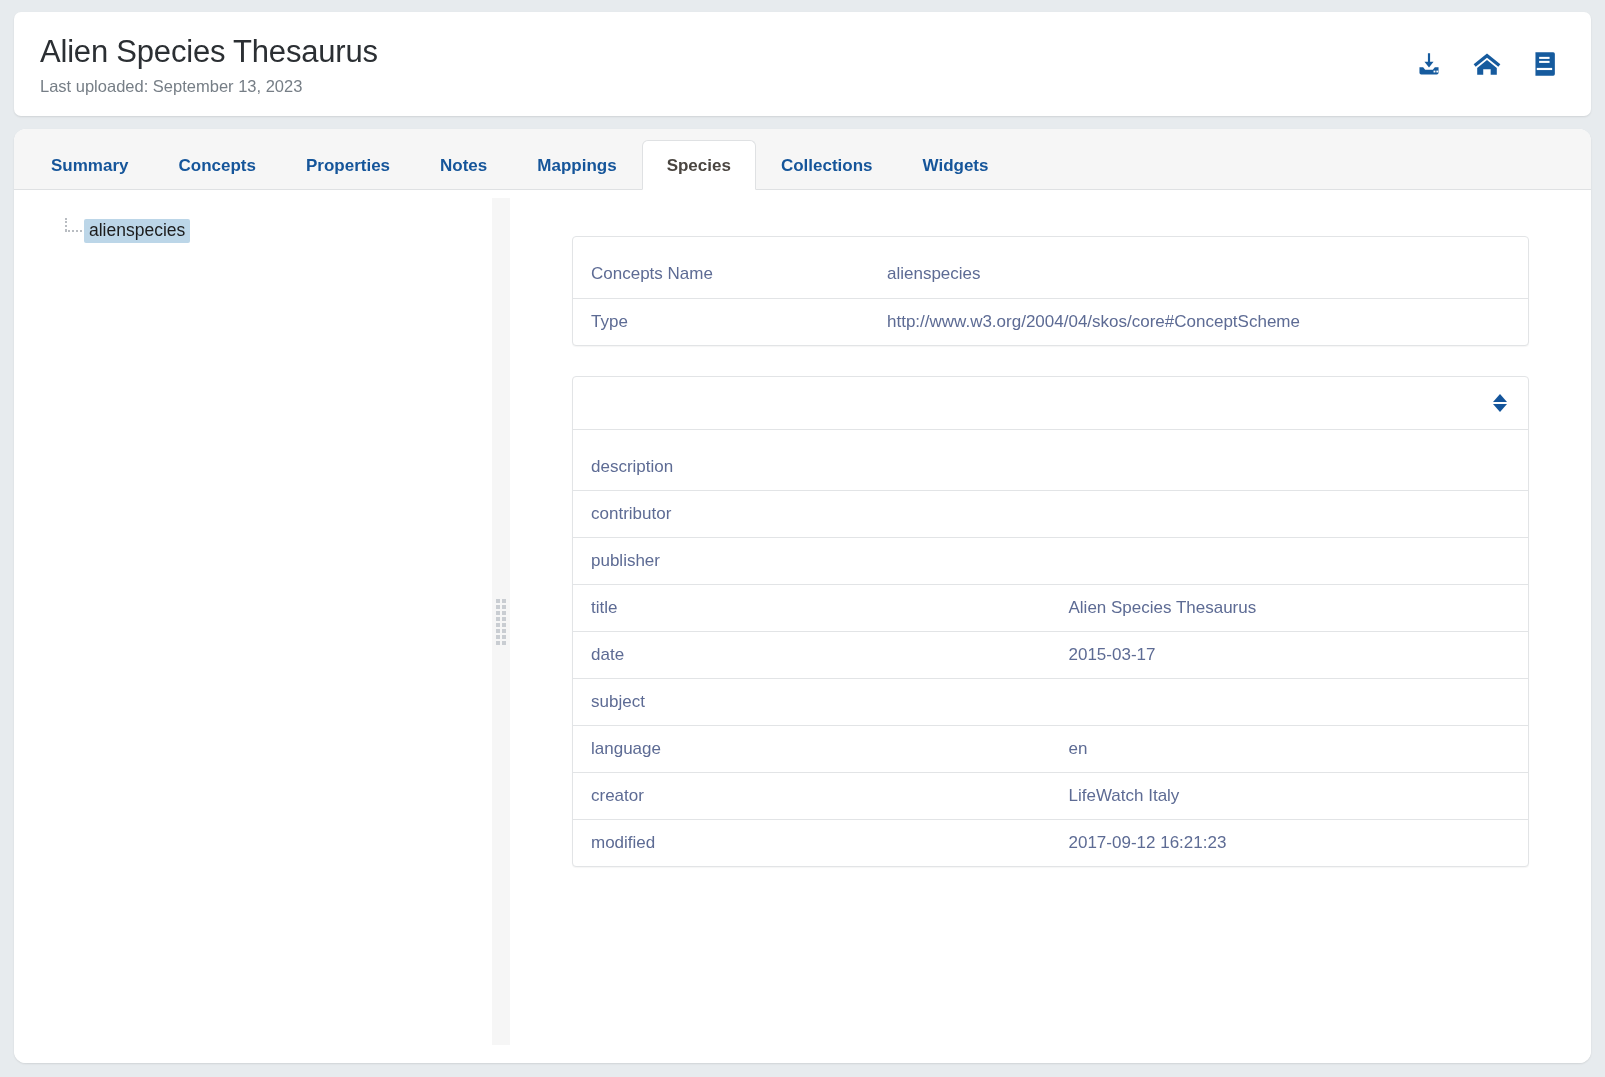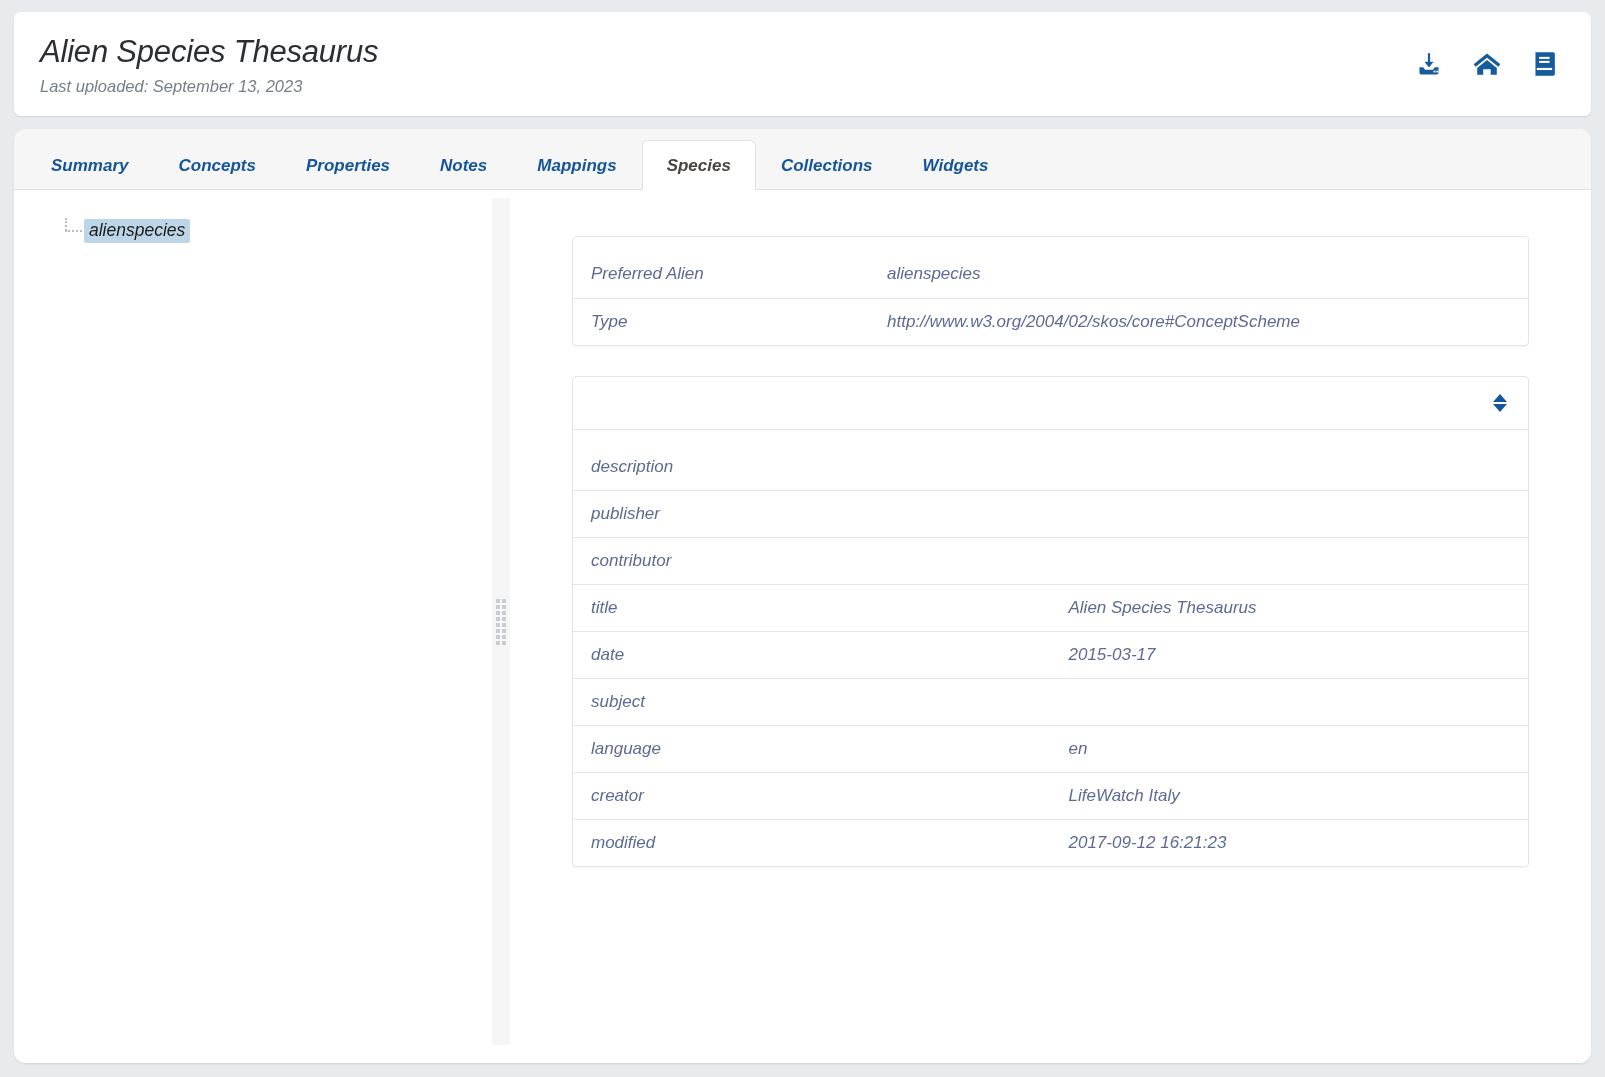--- a/index.html
+++ b/index.html
@@ -6,21 +6,21 @@
   html, body {
     margin: 0; padding: 0;
     width: 1605px; height: 1077px;
     background: #e7ebee;
     font-family: "Liberation Sans", sans-serif;
     overflow: hidden;
   }
   .page {
     width: 1605px; height: 1077px;
     padding: 12px 14px 14px 14px;
-    display: flex; flex-direction: column; font-style: italic;
+    display: flex; flex-direction: column;
   }
 
   
   .header-card {
     background: #ffffff;
     border-radius: 7px;
     box-shadow: 0 1px 2px rgba(0,0,0,0.10);
     padding: 22px 26px 20px 26px;
     display: flex;
     align-items: flex-start;
@@ -324,26 +324,26 @@
             <i></i>
             <i></i>
         </div>
       </div>
 
       <div class="detail-pane">
 
         <table class="info-table top">
           <tbody>
             <tr>
-              <td class="key">Preferred Alien</td>
+              <td class="key">Concepts Name</td>
               <td class="value-cell">alienspecies</td>
             </tr>
             <tr>
               <td class="key">Type</td>
-              <td class="value-cell">http://www.w3.org/2004/02/skos/core#ConceptScheme</td>
+              <td class="value-cell">http://www.w3.org/2004/04/skos/core#ConceptScheme</td>
             </tr>
           </tbody>
         </table>
 
         <table class="info-table props-table">
           <tbody>
             <tr class="sort-row">
               <td colspan="2">
                 <div class="sort-cell">
                   <span class="sort-icon">
@@ -352,25 +352,25 @@
                   </span>
                 </div>
               </td>
             </tr>
 
             <tr class="first-data">
               <td class="key">description</td>
               <td class="value-cell"></td>
             </tr>
             <tr>
+              <td class="key">contributor</td>
+              <td class="value-cell"></td>
+            </tr>
+            <tr>
               <td class="key">publisher</td>
-              <td class="value-cell"></td>
-            </tr>
-            <tr>
-              <td class="key">contributor</td>
               <td class="value-cell"></td>
             </tr>
             <tr>
               <td class="key">title</td>
               <td class="value-cell">Alien Species Thesaurus</td>
             </tr>
             <tr>
               <td class="key">date</td>
               <td class="value-cell">2015-03-17</td>
             </tr>

